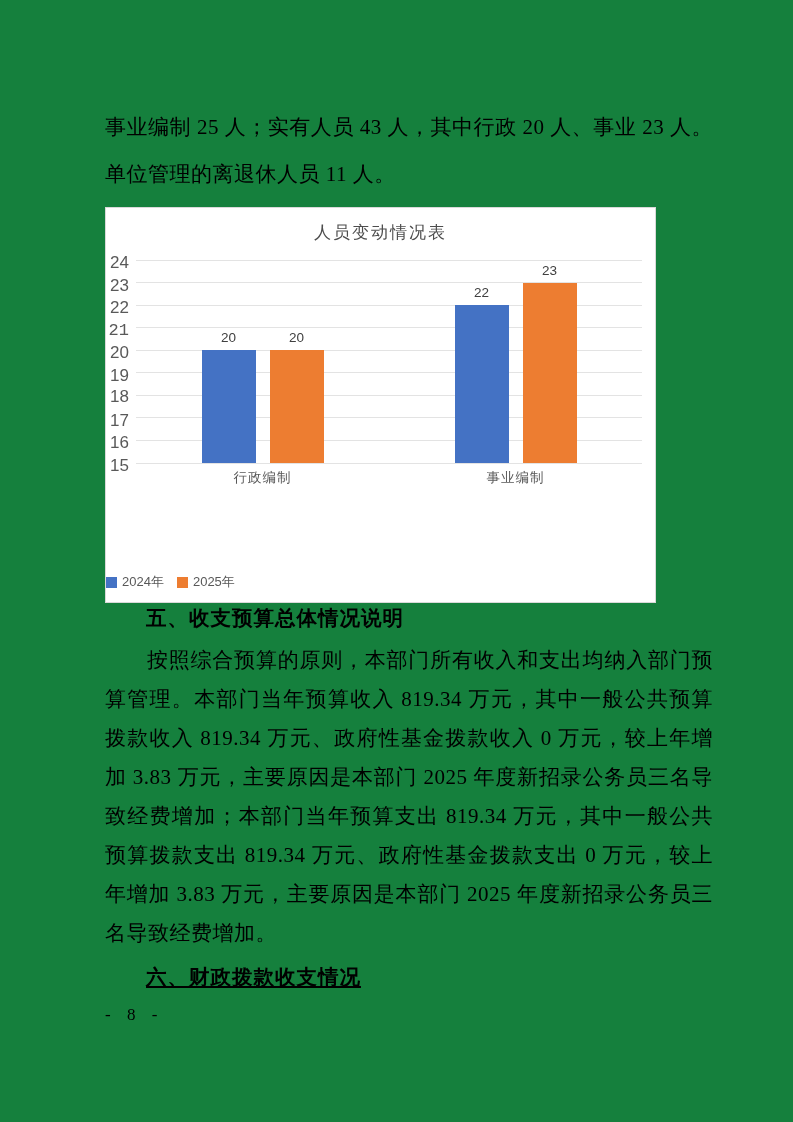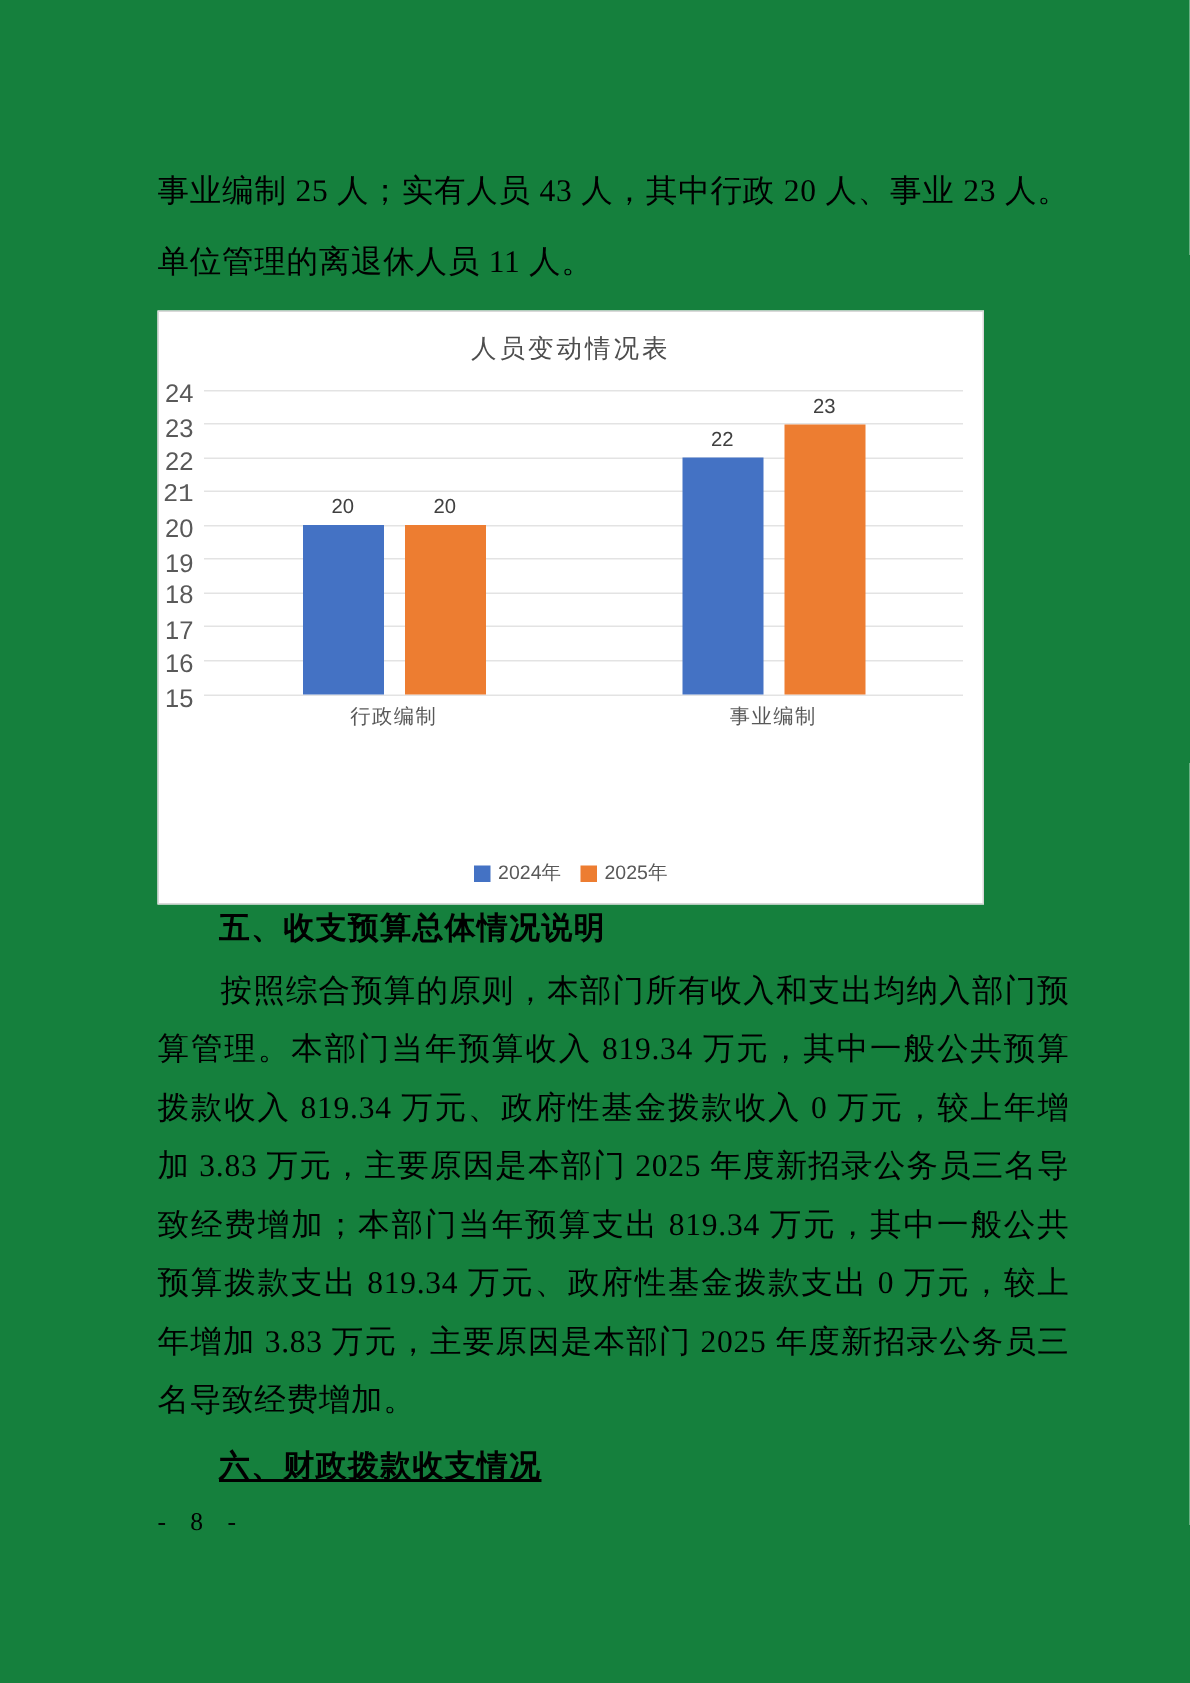--- a/index.html
+++ b/index.html
@@ -47,21 +47,21 @@
   .bar-value {
     position: absolute; text-align: center;
     font-size: 13.5px; color: #404040; line-height: 1;
   }
   .cat-label {
     position: absolute; top: 209px; text-align: center;
     font-size: 13.5px; color: #595959; letter-spacing: 1px;
   }
   .legend {
     position: absolute; left: 0; bottom: 11px; width: 100%;
-    display: flex; justify-content: center; align-items: center; gap: 13px;
+    display: flex; align-items: center; gap: 13px;
   }
   .legend-item { display: flex; align-items: center; gap: 5px; }
   .legend-swatch { width: 11px; height: 11px; display: inline-block; }
   .legend-label { font-size: 13px; color: #595959; }
   
   .section-heading {
     margin-top: 63px;
     text-align: center;
     font-family: "Liberation Sans", "DejaVu Sans", sans-serif;
     font-weight: bold;

